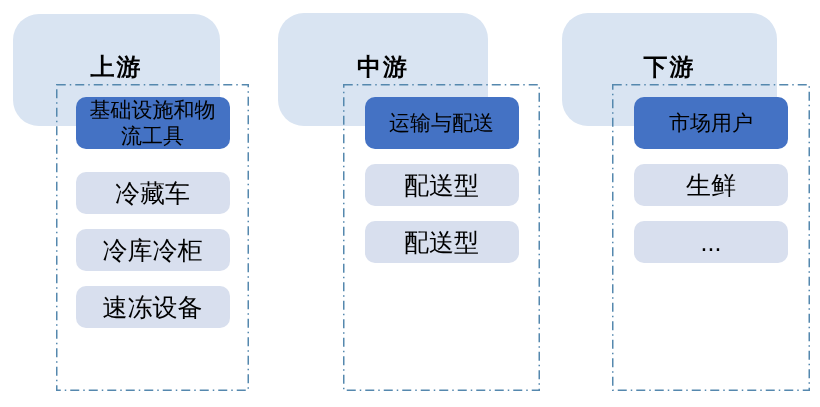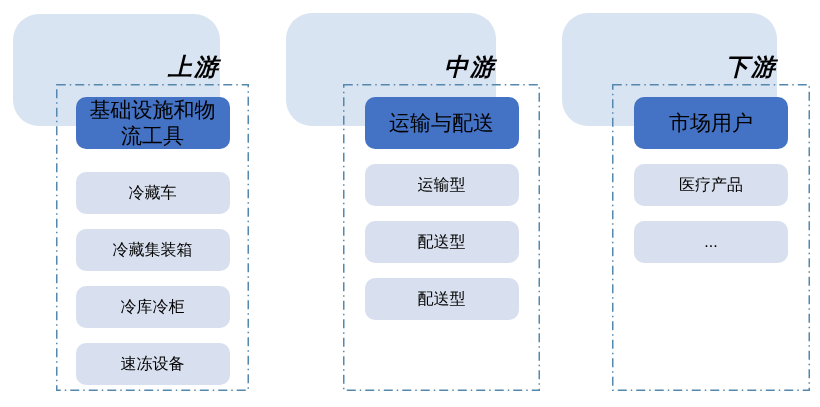--- a/index.html
+++ b/index.html
@@ -22,25 +22,24 @@
     background:#ffffff;
     overflow:hidden;
   }
   
   .bg-shape{
     position:absolute;
     background:var(--shape-bg);
     border-radius:26px;
     display:flex;
     align-items:center;
-    justify-content:flex-end;
-    font-style:italic;
+    justify-content:center;
   }
   .col1 .bg-shape{left:13px;top:14px;width:207px;height:112px;}
-  .col2 .bg-shape{left:286px;top:13px;width:210px;height:113px;}
+  .col2 .bg-shape{left:278px;top:13px;width:210px;height:113px;}
   .col3 .bg-shape{left:562px;top:13px;width:215px;height:113px;}
   .col-label{
     font-size:24px;
     font-weight:700;
     letter-spacing:2px;
     color:var(--text);
     margin-top:-6px;
   }
   
   .dashed-box{
@@ -84,21 +83,21 @@
   .col1 .header-box span{display:inline-block;max-width:136px;}
   .item-box{
     width:154px;
     height:42px;
     background:var(--item-bg);
     border-radius:10px;
     display:flex;
     align-items:center;
     justify-content:center;
     text-align:center;
-    font-size:16px;
+    font-size:25px;
     color:var(--text);
     margin-top:15px;
     z-index:2;
   }
   .item-box.first{margin-top:23px;}
 </style>
 </head>
 <body>
 
 <div class="canvas">
@@ -108,52 +107,50 @@
       <div class="col-label">上游</div>
     </div>
     <div class="dashed-box">
       <svg class="dash-svg" width="193" height="307">
         <rect x="0.75" y="0.75" width="191.5" height="305.5"></rect>
       </svg>
       <div class="header-box">
         <span>基础设施和物流工具</span>
       </div>
       <div class="item-box first">冷藏车</div>
-      <div class="item-box">冷藏集装箱</div>
       <div class="item-box">冷库冷柜</div>
       <div class="item-box">速冻设备</div>
     </div>
   </div>
 
   <div class="col2">
     <div class="bg-shape">
       <div class="col-label">中游</div>
     </div>
     <div class="dashed-box">
       <svg class="dash-svg" width="197" height="307">
         <rect x="0.75" y="0.75" width="195.5" height="305.5"></rect>
       </svg>
       <div class="header-box">
         <span>运输与配送</span>
       </div>
-      <div class="item-box">运输型</div>
       <div class="item-box">配送型</div>
       <div class="item-box">配送型</div>
     </div>
   </div>
 
   <div class="col3">
     <div class="bg-shape">
       <div class="col-label">下游</div>
     </div>
     <div class="dashed-box">
       <svg class="dash-svg" width="198" height="307">
         <rect x="0.75" y="0.75" width="196.5" height="305.5"></rect>
       </svg>
       <div class="header-box">
         <span>市场用户</span>
       </div>
-      <div class="item-box">医疗产品</div>
+      <div class="item-box">生鲜</div>
       <div class="item-box">...</div>
     </div>
   </div>
 
 </div>
 
 </body></html>

